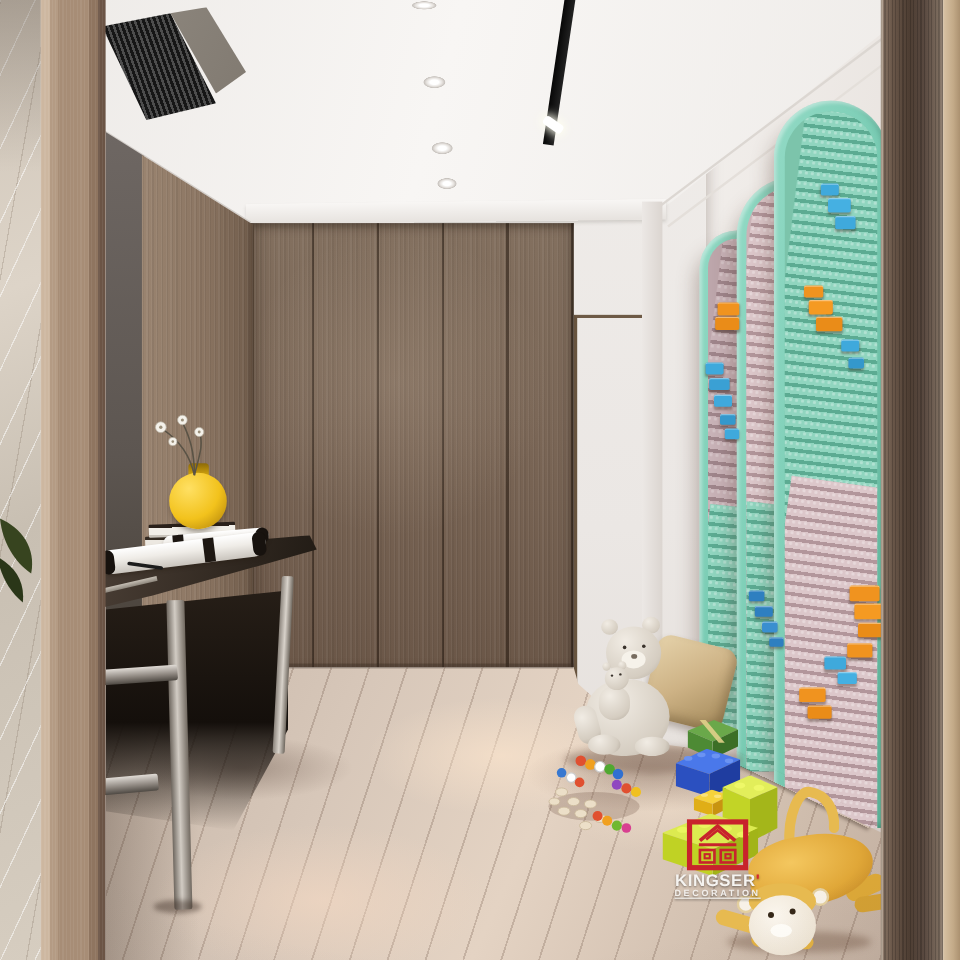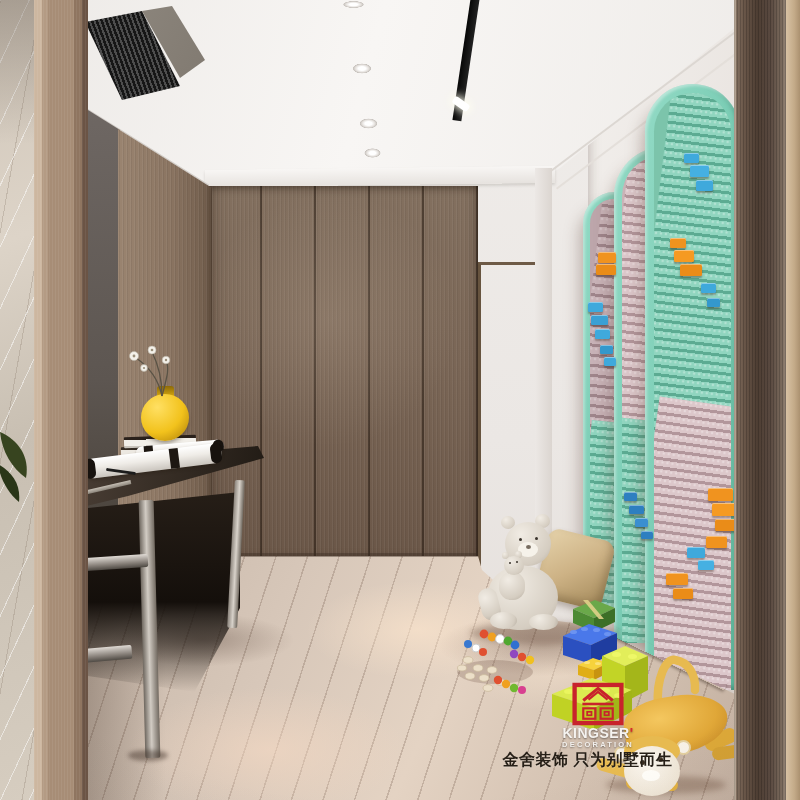--- a/index.html
+++ b/index.html
@@ -244,21 +244,21 @@
     background:linear-gradient(90deg,#d8c2a4,#c3aa88 60%,#ab9170);}
   .vignette{left:0;top:0;width:800px;height:800px;pointer-events:none;
     background:radial-gradient(120% 100% at 50% 40%,transparent 60%,rgba(55,42,36,.14) 100%);}
 
   
   .wm-logo{left:572px;top:682px;width:52px;height:44px;}
   .wm-brand{left:548px;top:725px;width:100px;text-align:center;color:#f5f3f0;
     font-size:14px;font-weight:bold;letter-spacing:.5px;text-shadow:0 1px 2px rgba(0,0,0,.45);}
   .wm-brand .mark{color:#d8282f;}
   .wm-sub{left:548px;top:740px;width:100px;text-align:center;color:#f2efec;
-    font-size:7.5px;font-weight:bold;letter-spacing:2.2px;text-shadow:0 1px 2px rgba(0,0,0,.45);}
+    font-size:7.5px;font-weight:bold;letter-spacing:2.2px;text-shadow:0 1px 2px rgba(0,0,0,.45);text-decoration:underline;}
   .wm-tagline{left:500px;top:750px;width:175px;text-align:center;color:#261f17;
     font-size:16px;font-weight:bold;letter-spacing:.5px;text-shadow:0 1px 1px rgba(255,255,255,.25);}
 </style>
 </head>
 <body>
 
 <div id="frame" title="3D interior render of a children's hallway: brown wood wardrobe wall, dark console table with yellow round vase, white flowers, books and paper scrolls, mint-green Lego-style arched wall panels with pink, blue and orange bricks, light wood plank floor with toys — teddy bears, khaki pillow, green gift box, blue and lime building bricks, bead rattles and a yellow plush monkey. Ceiling has recessed downlights, a black track light and an AC vent grille.">
 
   <div class="abs room-bg"></div>
   <div class="abs arch-wall"></div>
@@ -510,15 +510,14 @@
       <path d="M19,20 L30,11 L41,20" stroke-width="2.5"></path>
       <path d="M12,25 H48" stroke-width="3"></path>
       <rect x="13" y="30" width="14" height="12" stroke-width="2.5"></rect>
       <rect x="17.5" y="34" width="5" height="4" stroke-width="2"></rect>
       <rect x="33" y="30" width="14" height="12" stroke-width="2.5"></rect>
       <rect x="37.5" y="34" width="5" height="4" stroke-width="2"></rect>
     </g>
   </svg>
   <div class="abs wm-brand"><span>KINGSER</span><span class="mark">'</span></div>
   <div class="abs wm-sub">DECORATION</div>
-  <div class="abs wm-tagline">金舍装饰 只为别墅而生</div>
 
 </div>
 
 </body></html>

